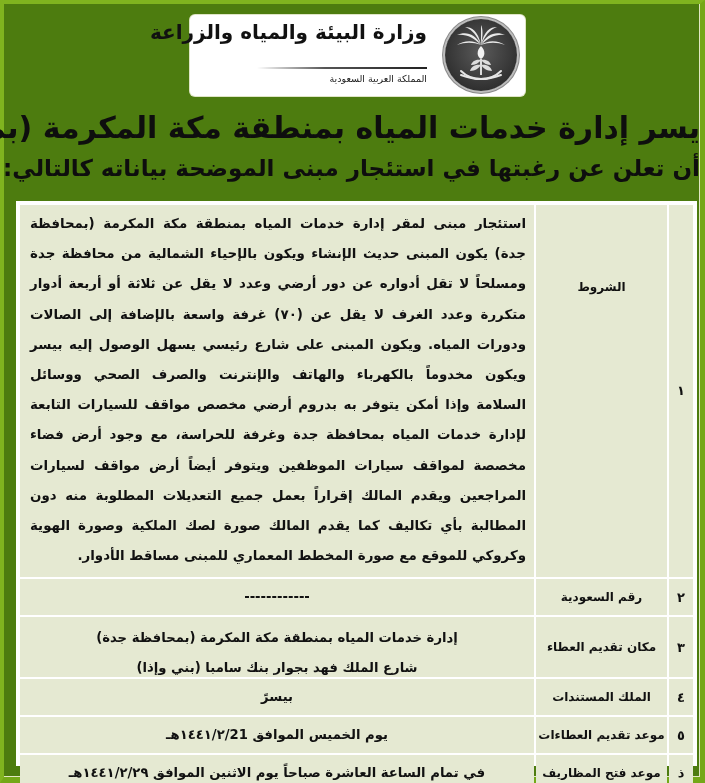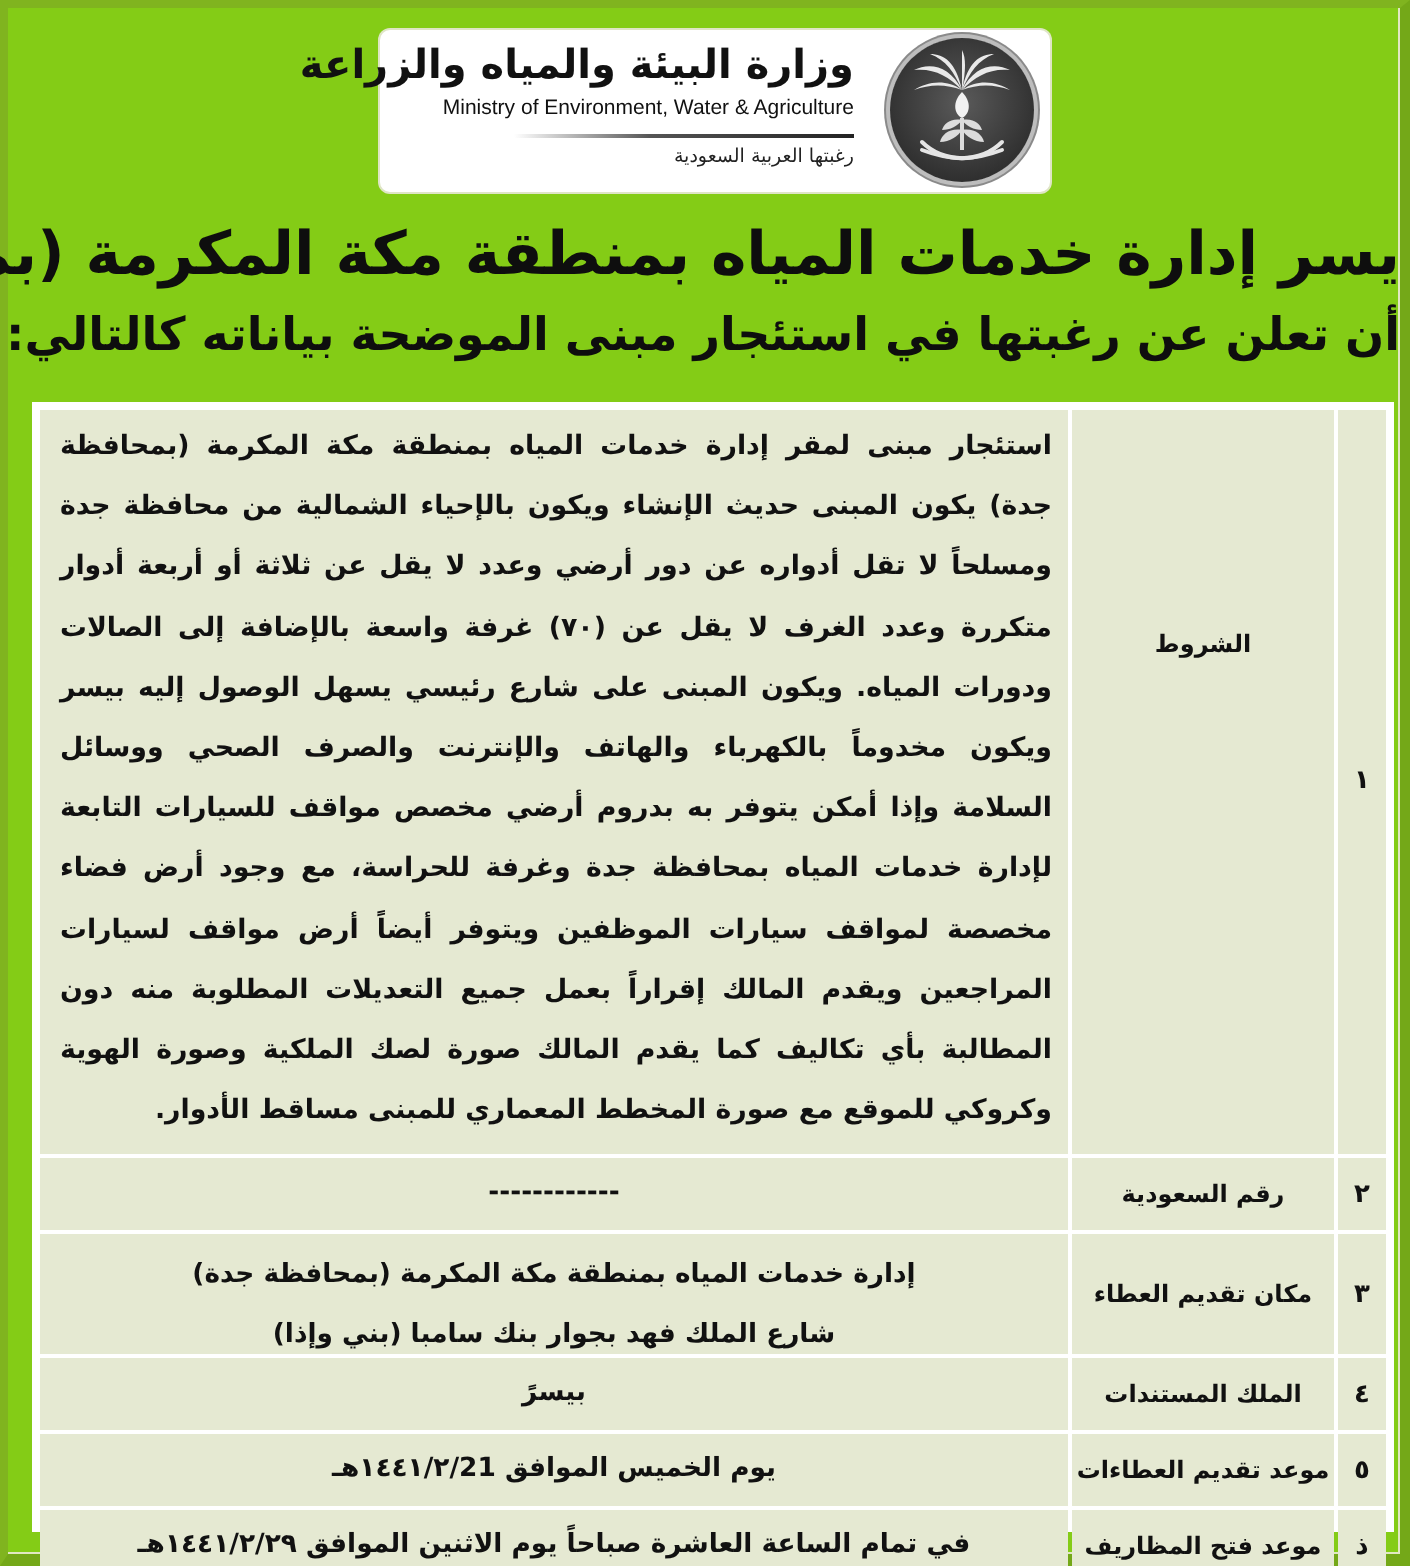--- a/index.html
+++ b/index.html
@@ -8,21 +8,21 @@
     background:#c9d49b;
     font-family:"DejaVu Sans", sans-serif;
   }
   .frame {
     position:absolute; left:0; top:0; width:705px; height:783px;
     box-sizing:border-box;
     border-top:4px solid #80b41f;
     border-left:4px solid #80b41f;
     border-right:5px solid #74a818;
     border-bottom:6px solid #74a818;
-    background:#84cc16;
+    background:#4d7c0f;
   }
   .frame-inner {
     position:absolute; left:0; top:0; right:0; bottom:0;
     border-right:1px solid #e1e7c3;
     border-bottom:1px solid #e1e7c3;
   }
   .logo-card {
     position:absolute; left:186px; top:11px; width:335px; height:81px;
     background:#ffffff; border-radius:5px;
     box-shadow:0 0 0 1px #dfe5c6;
@@ -84,21 +84,21 @@
   td.label {
     width:131px; text-align:center; font-size:12px; font-weight:bold;
   }
   td.content {
     font-size:13.2px; font-weight:bold; text-align:center; line-height:18px;
   }
   td.content.terms {
     text-align:justify; text-align-last:right; padding:4px 8px 6px 10px;
     line-height:30.2px; font-size:13.4px; letter-spacing:-0.2px;
   }
-  td.label.top { vertical-align:top; padding-top:110px; }
+  td.label.top { vertical-align:top; padding-top:75px; }
   td.num.top { vertical-align:top; padding-top:178px; }
   .line { display:block;margin-top:12px; }
 </style>
 </head>
 <body>
 
 <div class="frame">
   <div class="frame-inner"></div>
 
   <div class="logo-card">
@@ -125,23 +125,22 @@
           <rect x="35" y="40" width="2" height="16"></rect>
         </g>
 
         <g stroke="#e5e5e5" stroke-width="2" fill="none" stroke-linecap="round">
           <path d="M16 52 C26 62 40 62 56 56"></path>
           <path d="M56 52 C46 62 32 62 16 56"></path>
         </g>
       </svg>
     </div>
     <div class="logo-text-ar">وزارة البيئة والمياه والزراعة</div>
-    <div class="logo-text-en">Ministry of Environment, Water &amp; Agriculture</div>
     <div class="logo-rule"></div>
-    <div class="logo-text-sub">رغبتها العربية السعودية</div>
+    <div class="logo-text-sub">المملكة العربية السعودية</div>
   </div>
 
   <div class="title1">يسر إدارة خدمات المياه بمنطقة مكة المكرمة (بمحافظة جدة)</div>
   <div class="title2">أن تعلن عن رغبتها في استئجار مبنى الموضحة بياناته كالتالي:</div>
 
   <div class="table-wrap">
     <table class="spec">
       <tbody>
           <tr style="height:355px;">
         <td class="num top">١</td>

